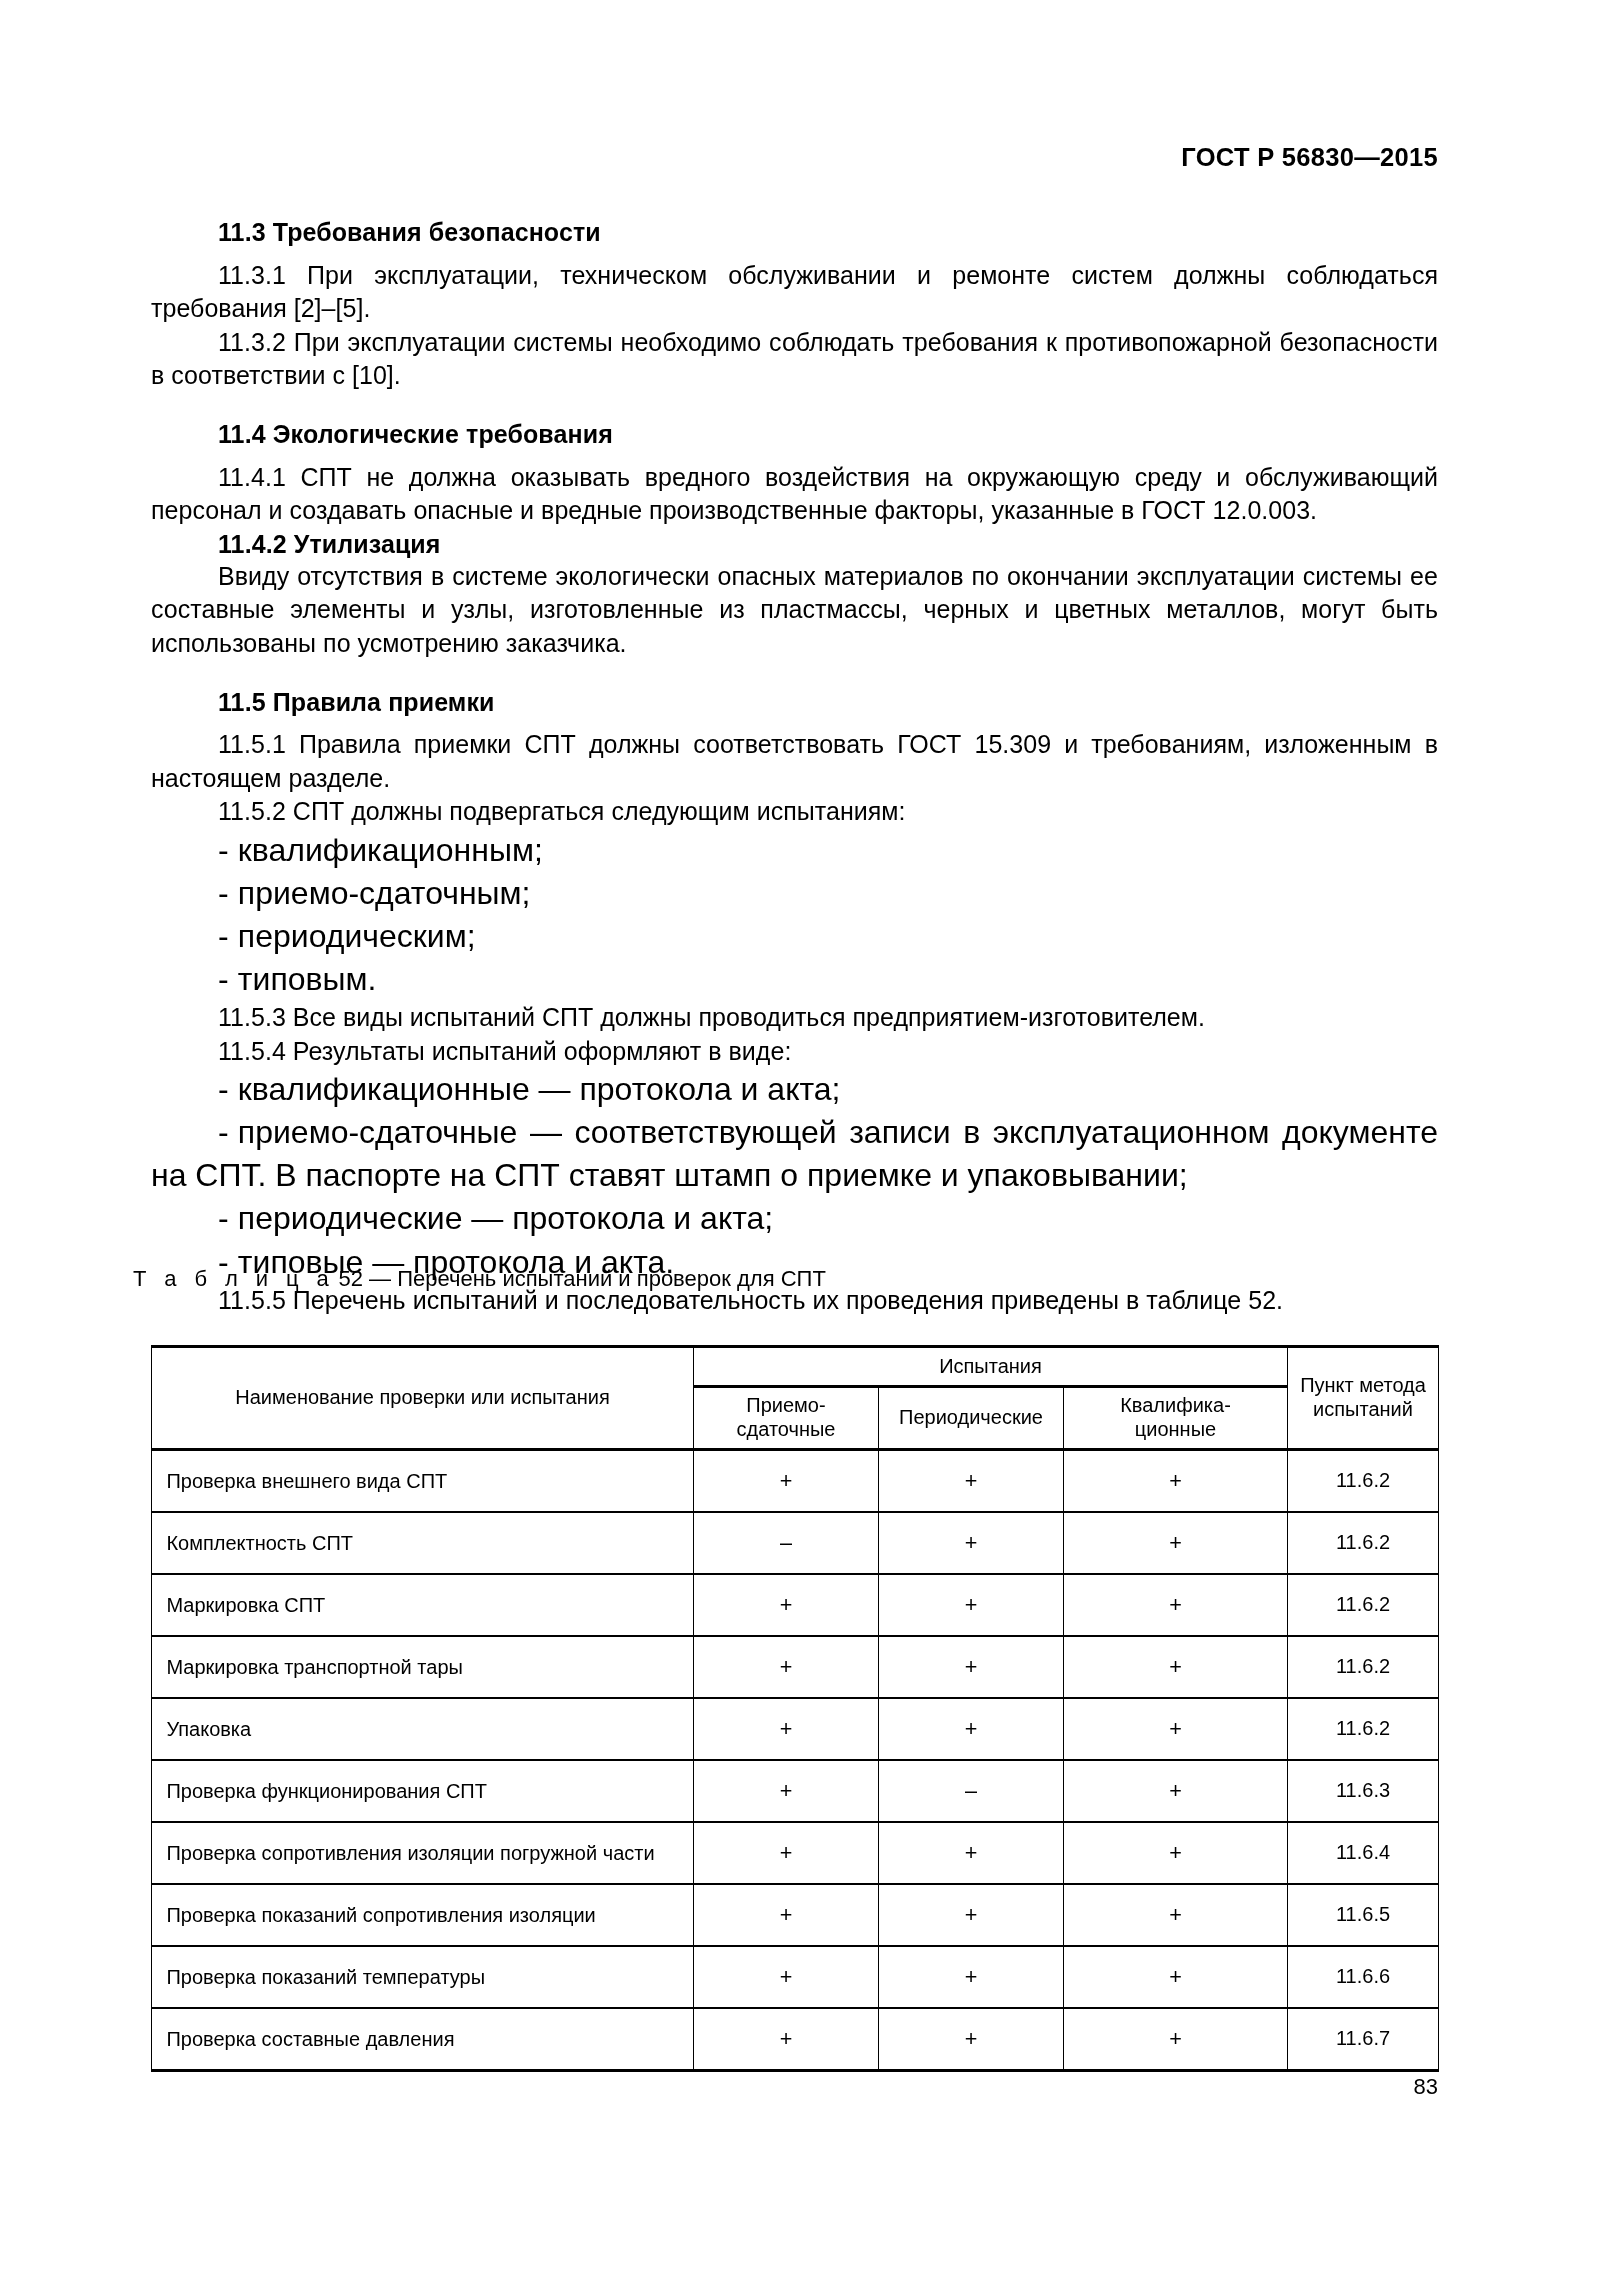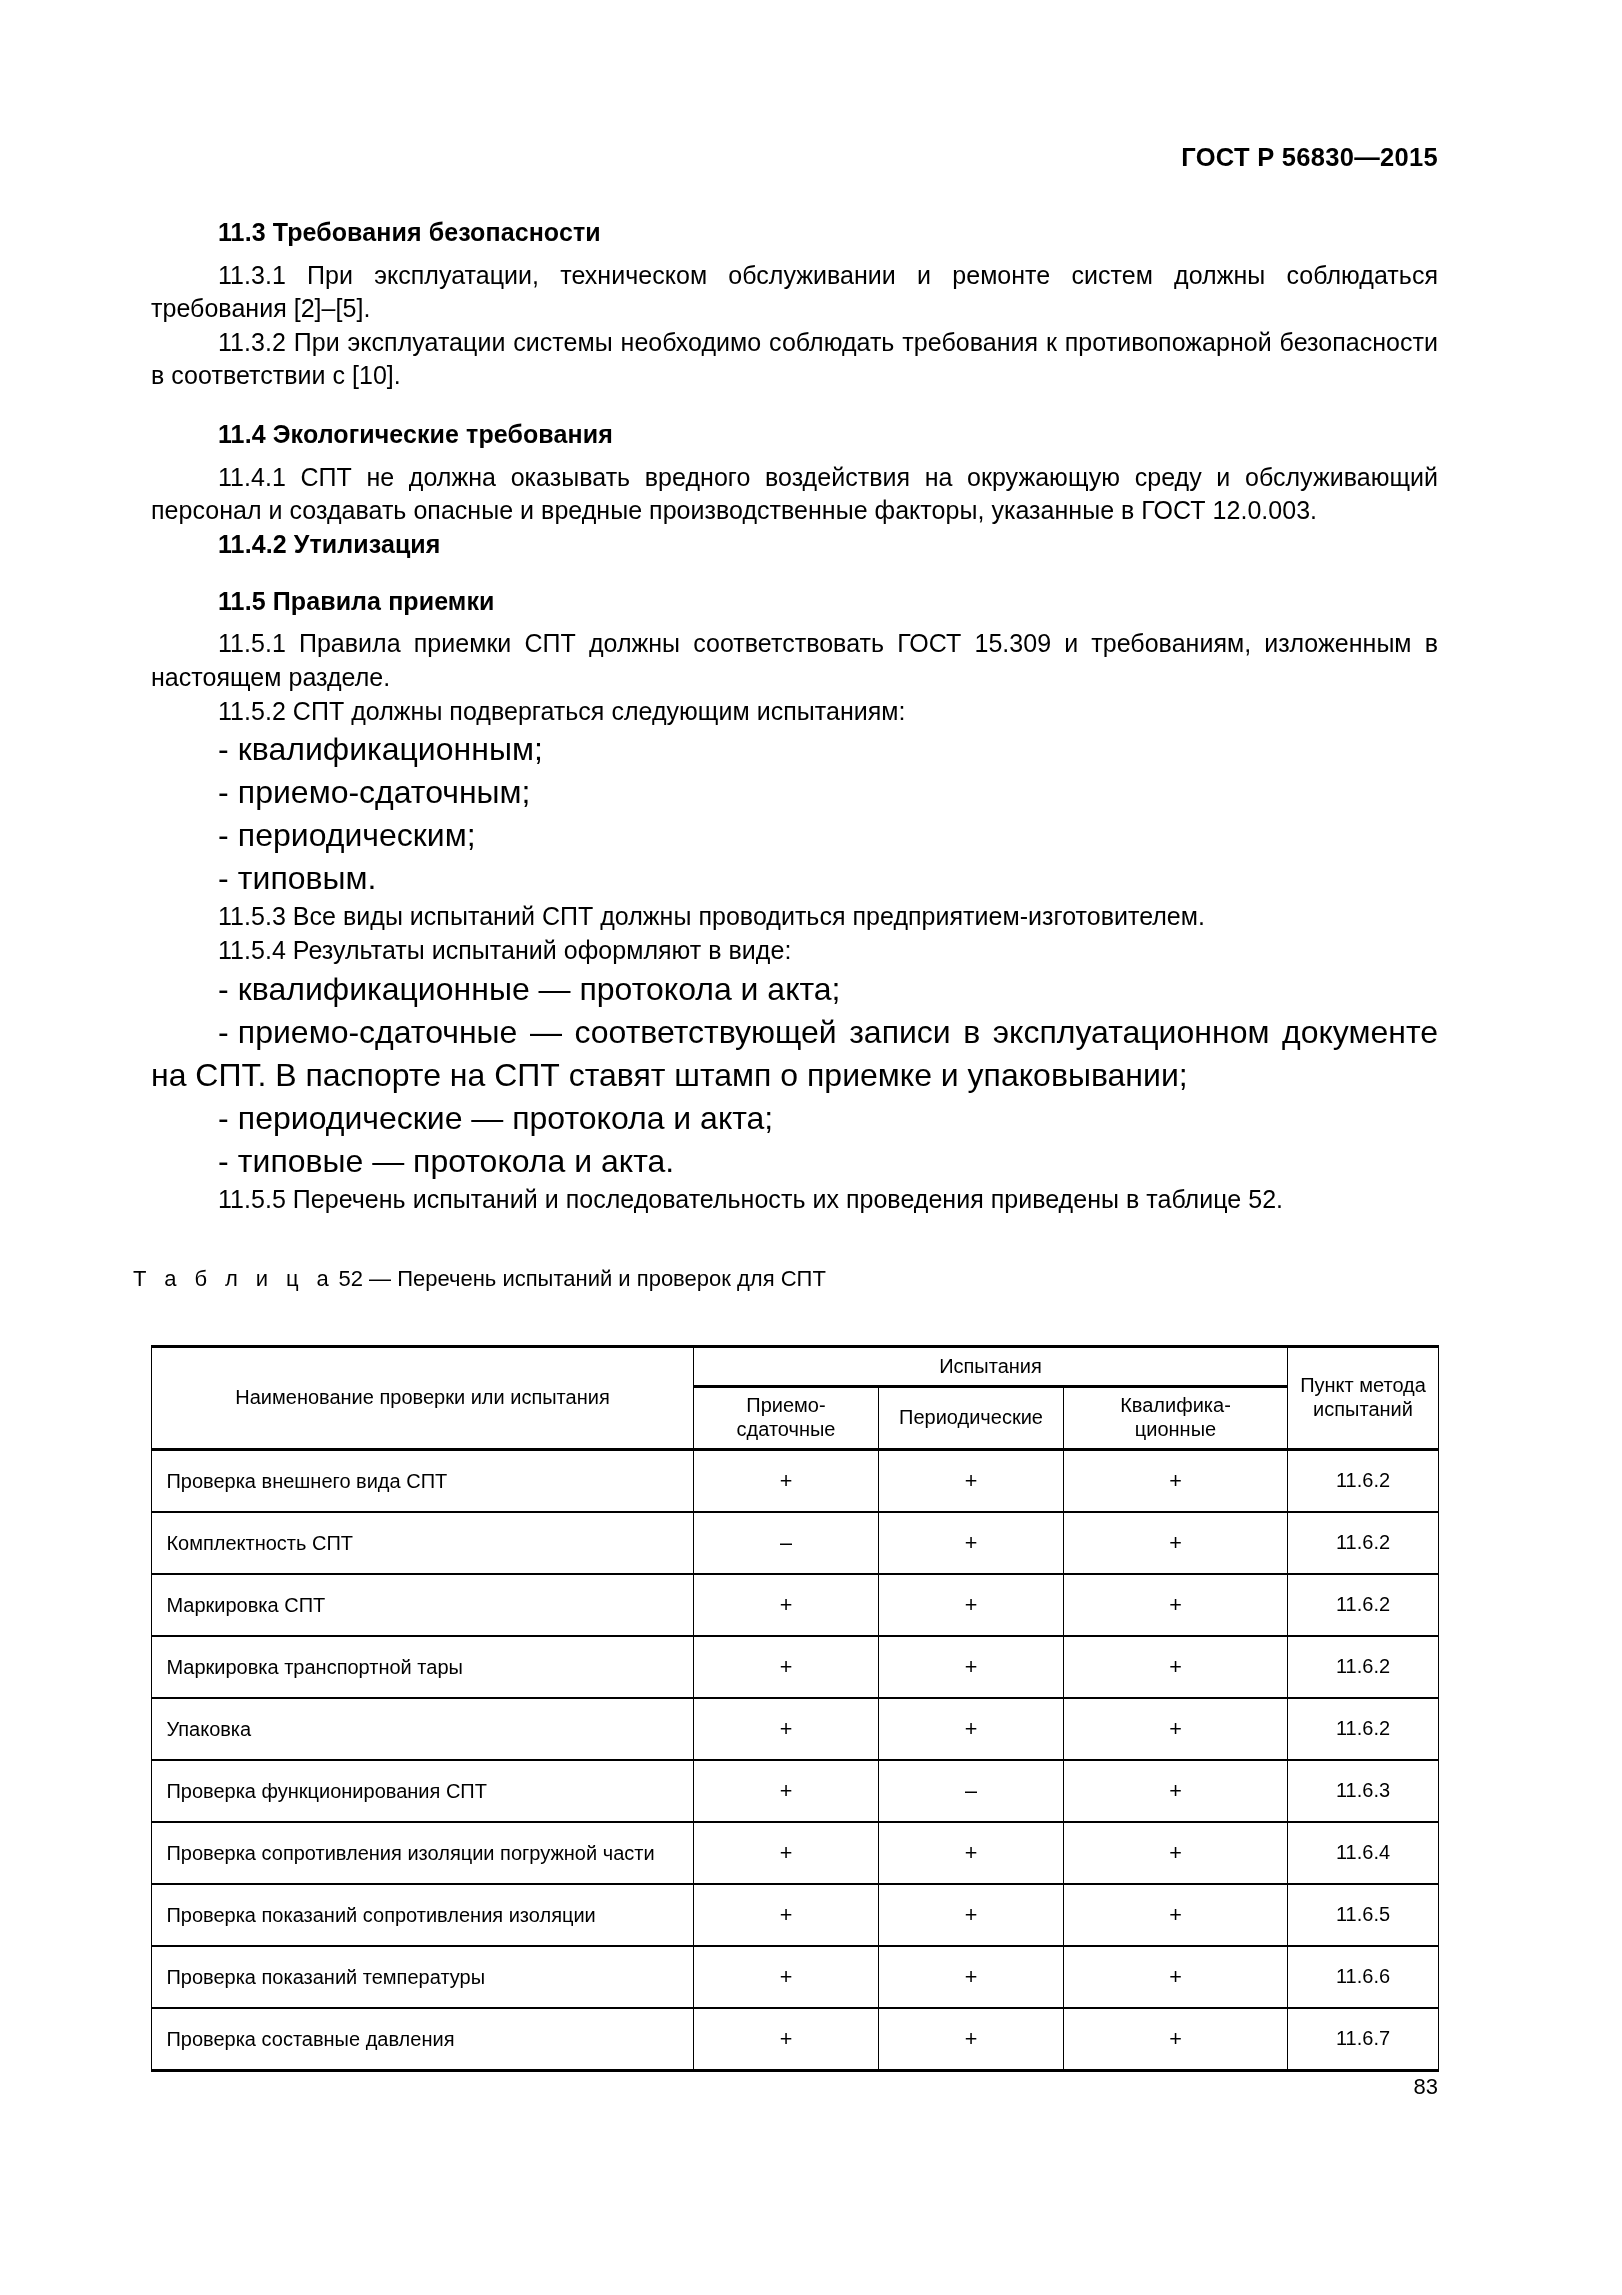--- a/index.html
+++ b/index.html
@@ -177,20 +177,21 @@
     <h2 class="sect">11.3 Требования безопасности</h2>
     <div class="sp-after-head"></div>
     <p class="para indent">11.3.1 При эксплуатации, техническом обслуживании и ремонте систем должны соблюдаться требования [2]–[5].</p>
     <p class="para indent">11.3.2 При эксплуатации системы необходимо соблюдать требования к противопожарной безопасности в соответствии с [10].</p>
 
     <div class="sp-before-head"></div>
     <h2 class="sect">11.4 Экологические требования</h2>
     <div class="sp-after-head"></div>
     <p class="para indent">11.4.1 СПТ не должна оказывать вредного воздействия на окружающую среду и обслуживающий персонал и создавать опасные и вредные производственные факторы, указанные в ГОСТ 12.0.003.</p>
     <h2 class="sect">11.4.2 Утилизация</h2>
+    <p class="para indent">Ввиду отсутствия в системе экологически опасных материалов по окончании эксплуатации системы ее составные элементы и узлы, изготовленные из пластмассы, черных и цветных металлов, могут быть использованы по усмотрению заказчика.</p>
 
     <div class="sp-before-head"></div>
     <h2 class="sect">11.5 Правила приемки</h2>
     <div class="sp-after-head"></div>
     <p class="para indent">11.5.1 Правила приемки СПТ должны соответствовать ГОСТ 15.309 и требованиям, изложенным в настоящем разделе.</p>
     <p class="para indent nojust">11.5.2 СПТ должны подвергаться следующим испытаниям:</p>
 
     <ul class="dashlist">
       <li><span class="dash">-</span><span>квалификационным;</span></li>
       <li><span class="dash">-</span><span>приемо-сдаточным;</span></li>

